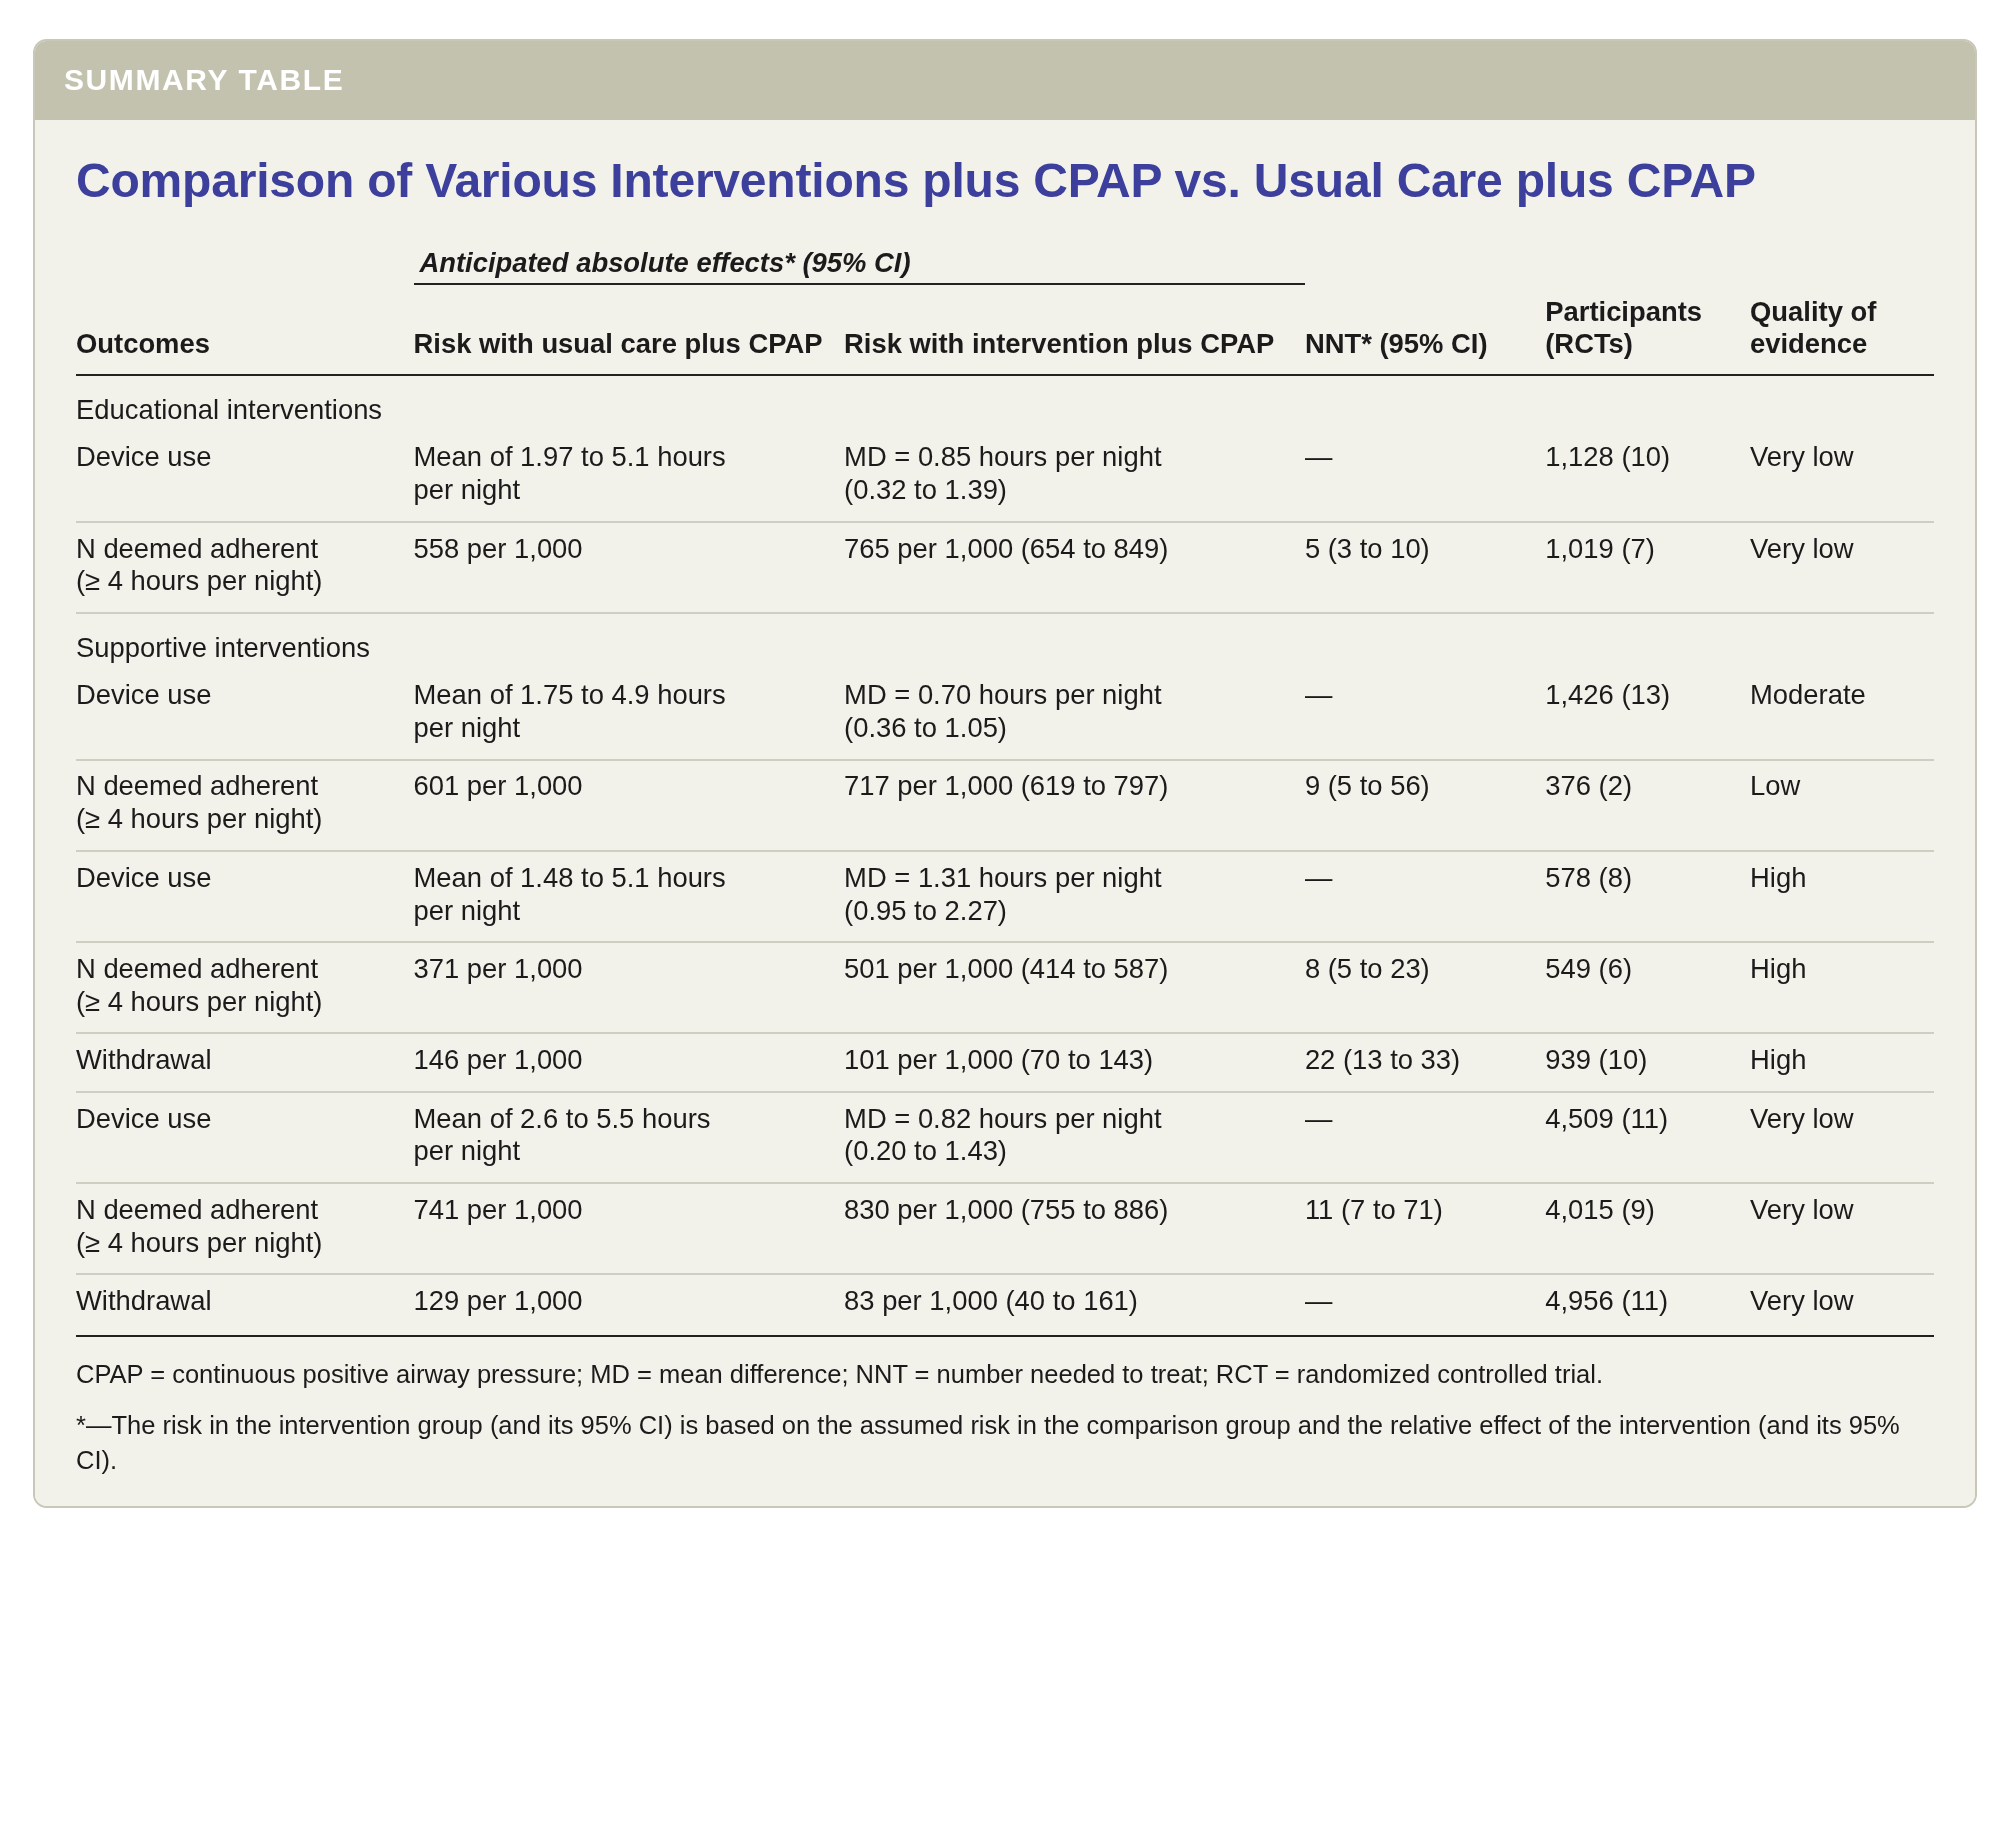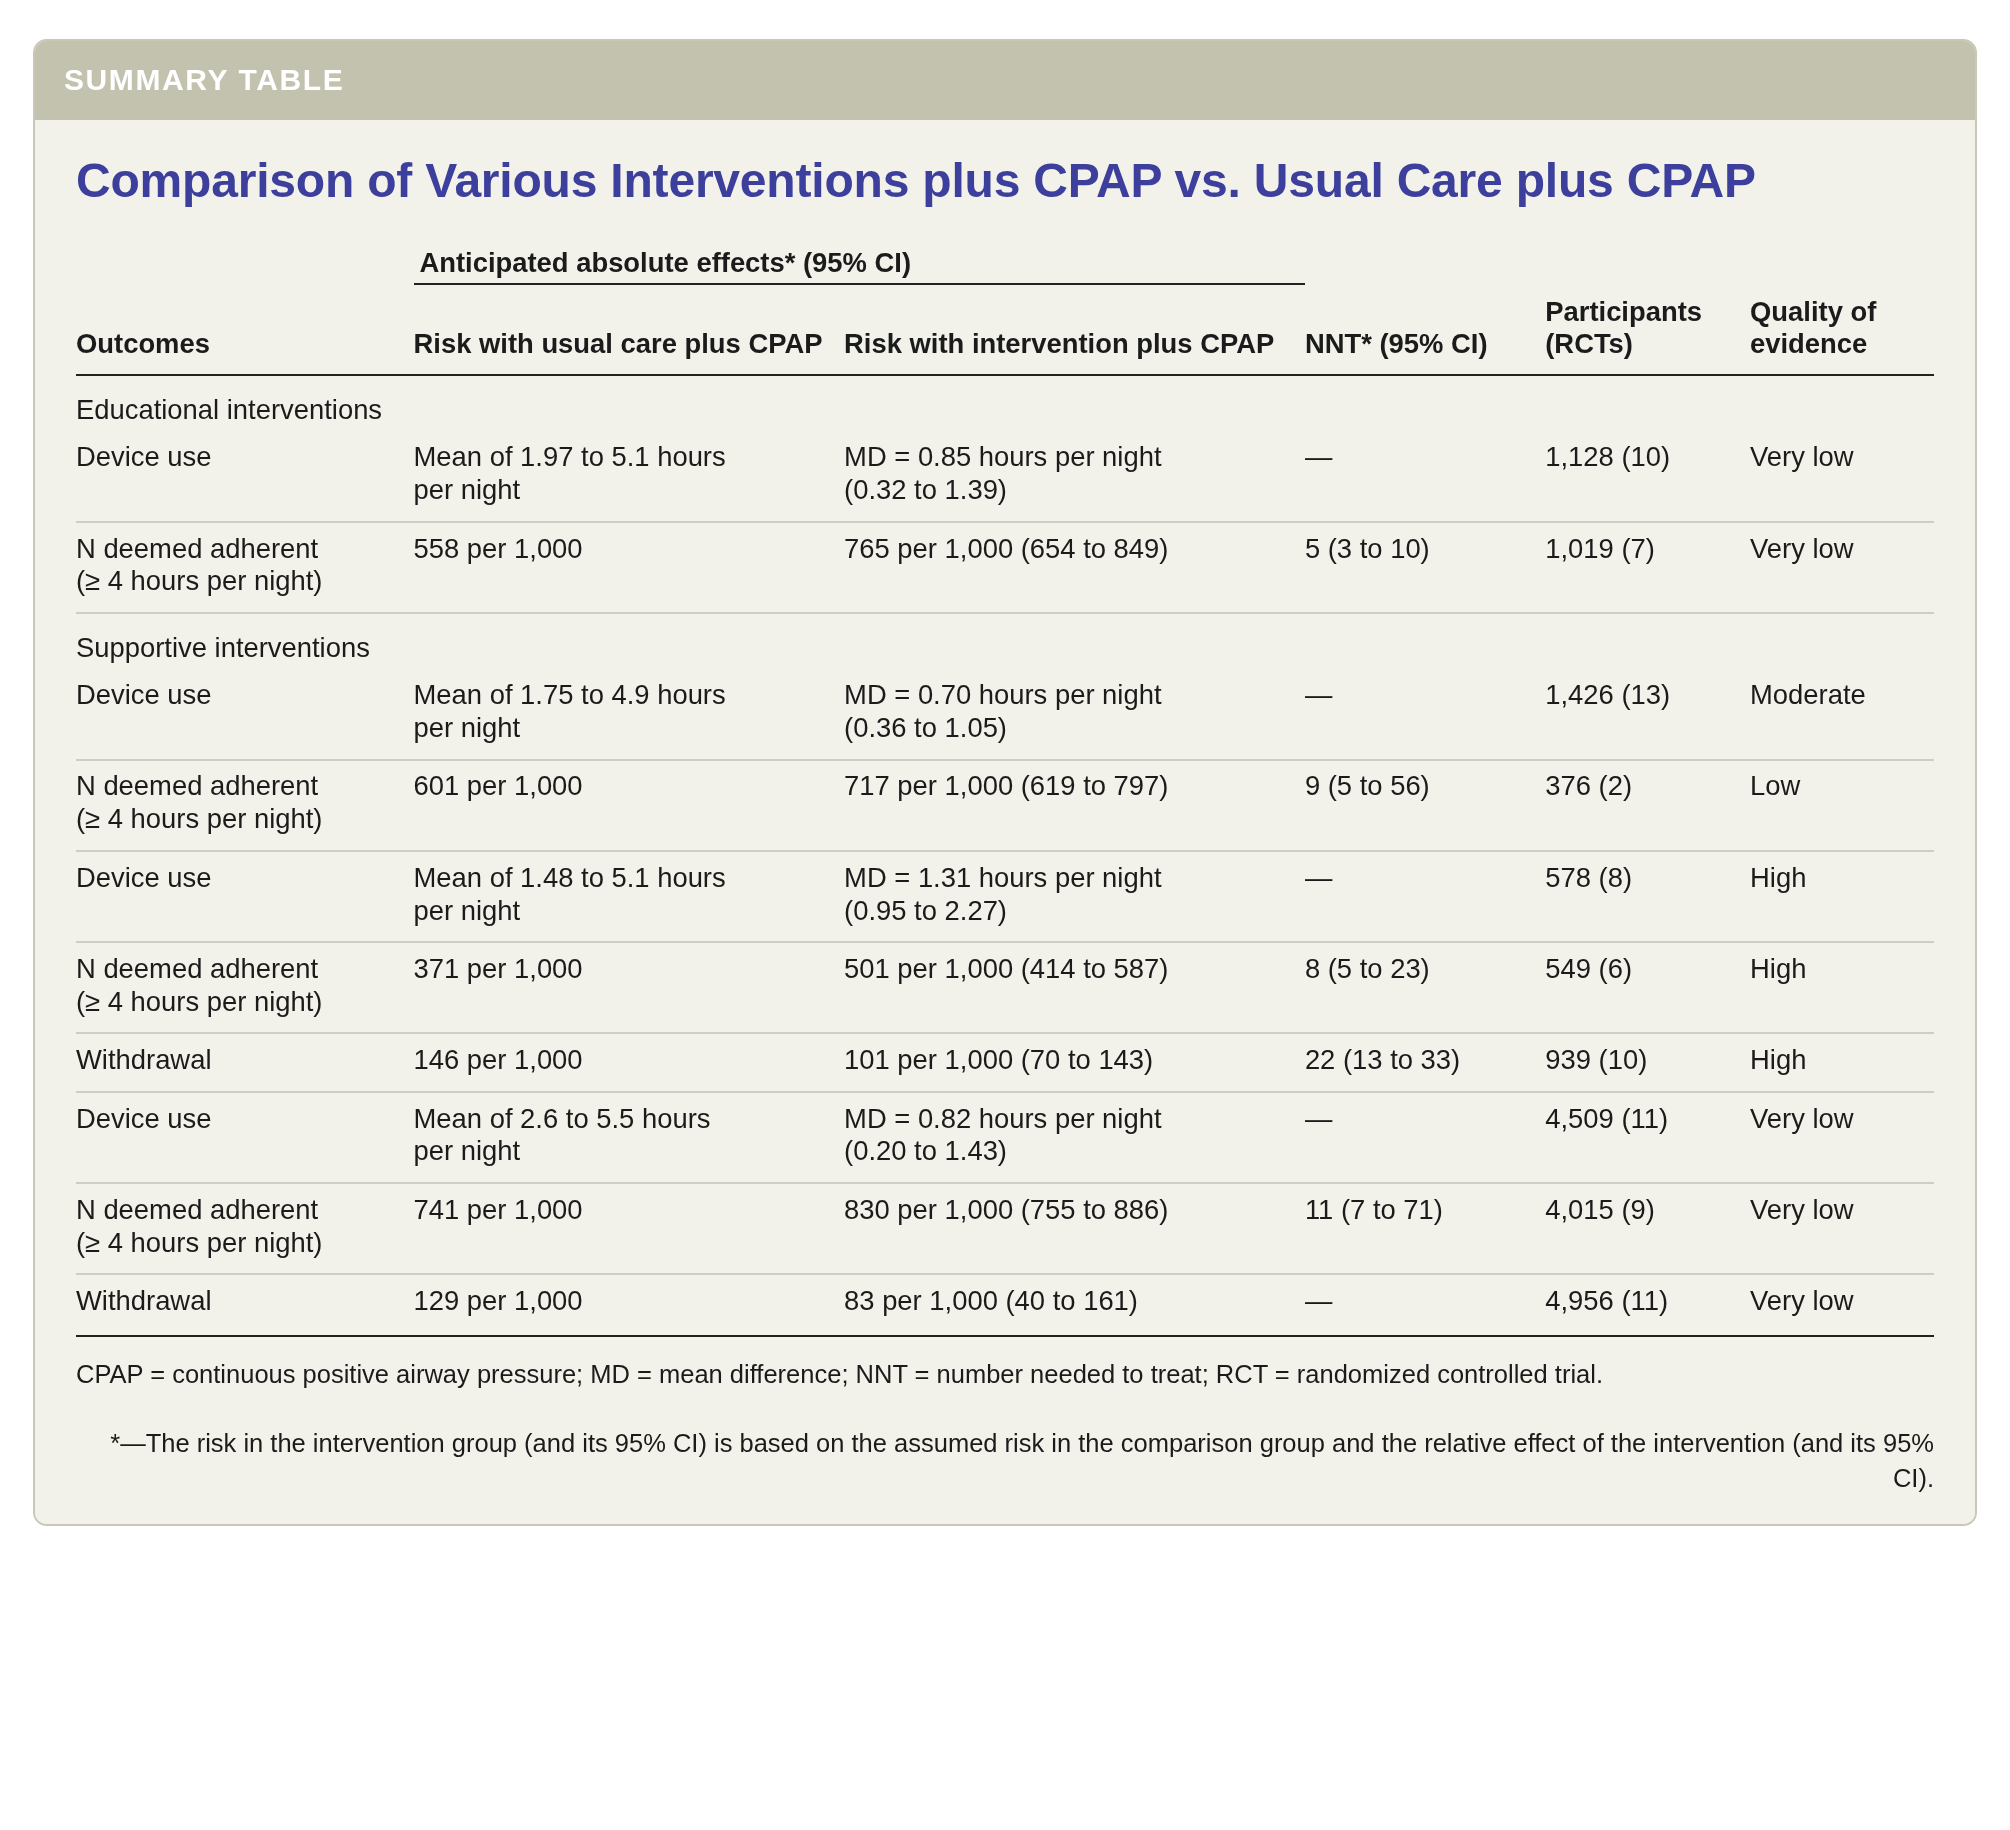--- a/index.html
+++ b/index.html
@@ -45,20 +45,21 @@
   }
   table.main {
     width: 100%;
     border-collapse: collapse;
     font-size: 27.4px;
     color: #1b1b1b;
   }
   .grouphead-row td {
     padding-top: 5.9px;
     padding-bottom: 3.9px;
+    font-style: italic;
   }
   .anticipated {
     font-weight: bold;
     font-size: 27.4px;
     padding-bottom: 9.8px;
     border-bottom: 2.9px solid #222;
   }
   .hdr td {
     vertical-align: bottom;
     font-weight: bold;
@@ -91,22 +92,21 @@
   .pad-l { padding-left: 5.9px; }
   .footer {
     border-top: 2.9px solid #222;
     margin-top: 3.9px;
     padding-top: 19.6px;
     font-size: 25.5px;
     color: #1b1b1b;
     line-height: 1.35;
   }
   .footnote {
-    margin-top: 35px;
-    text-align: right;
+    margin-top: 17px;
   }
 </style>
 </head>
 <body>
 
 <div class="page">
   <div class="card">
 
     <div class="banner">
       <div class="banner-title">SUMMARY TABLE</div>

